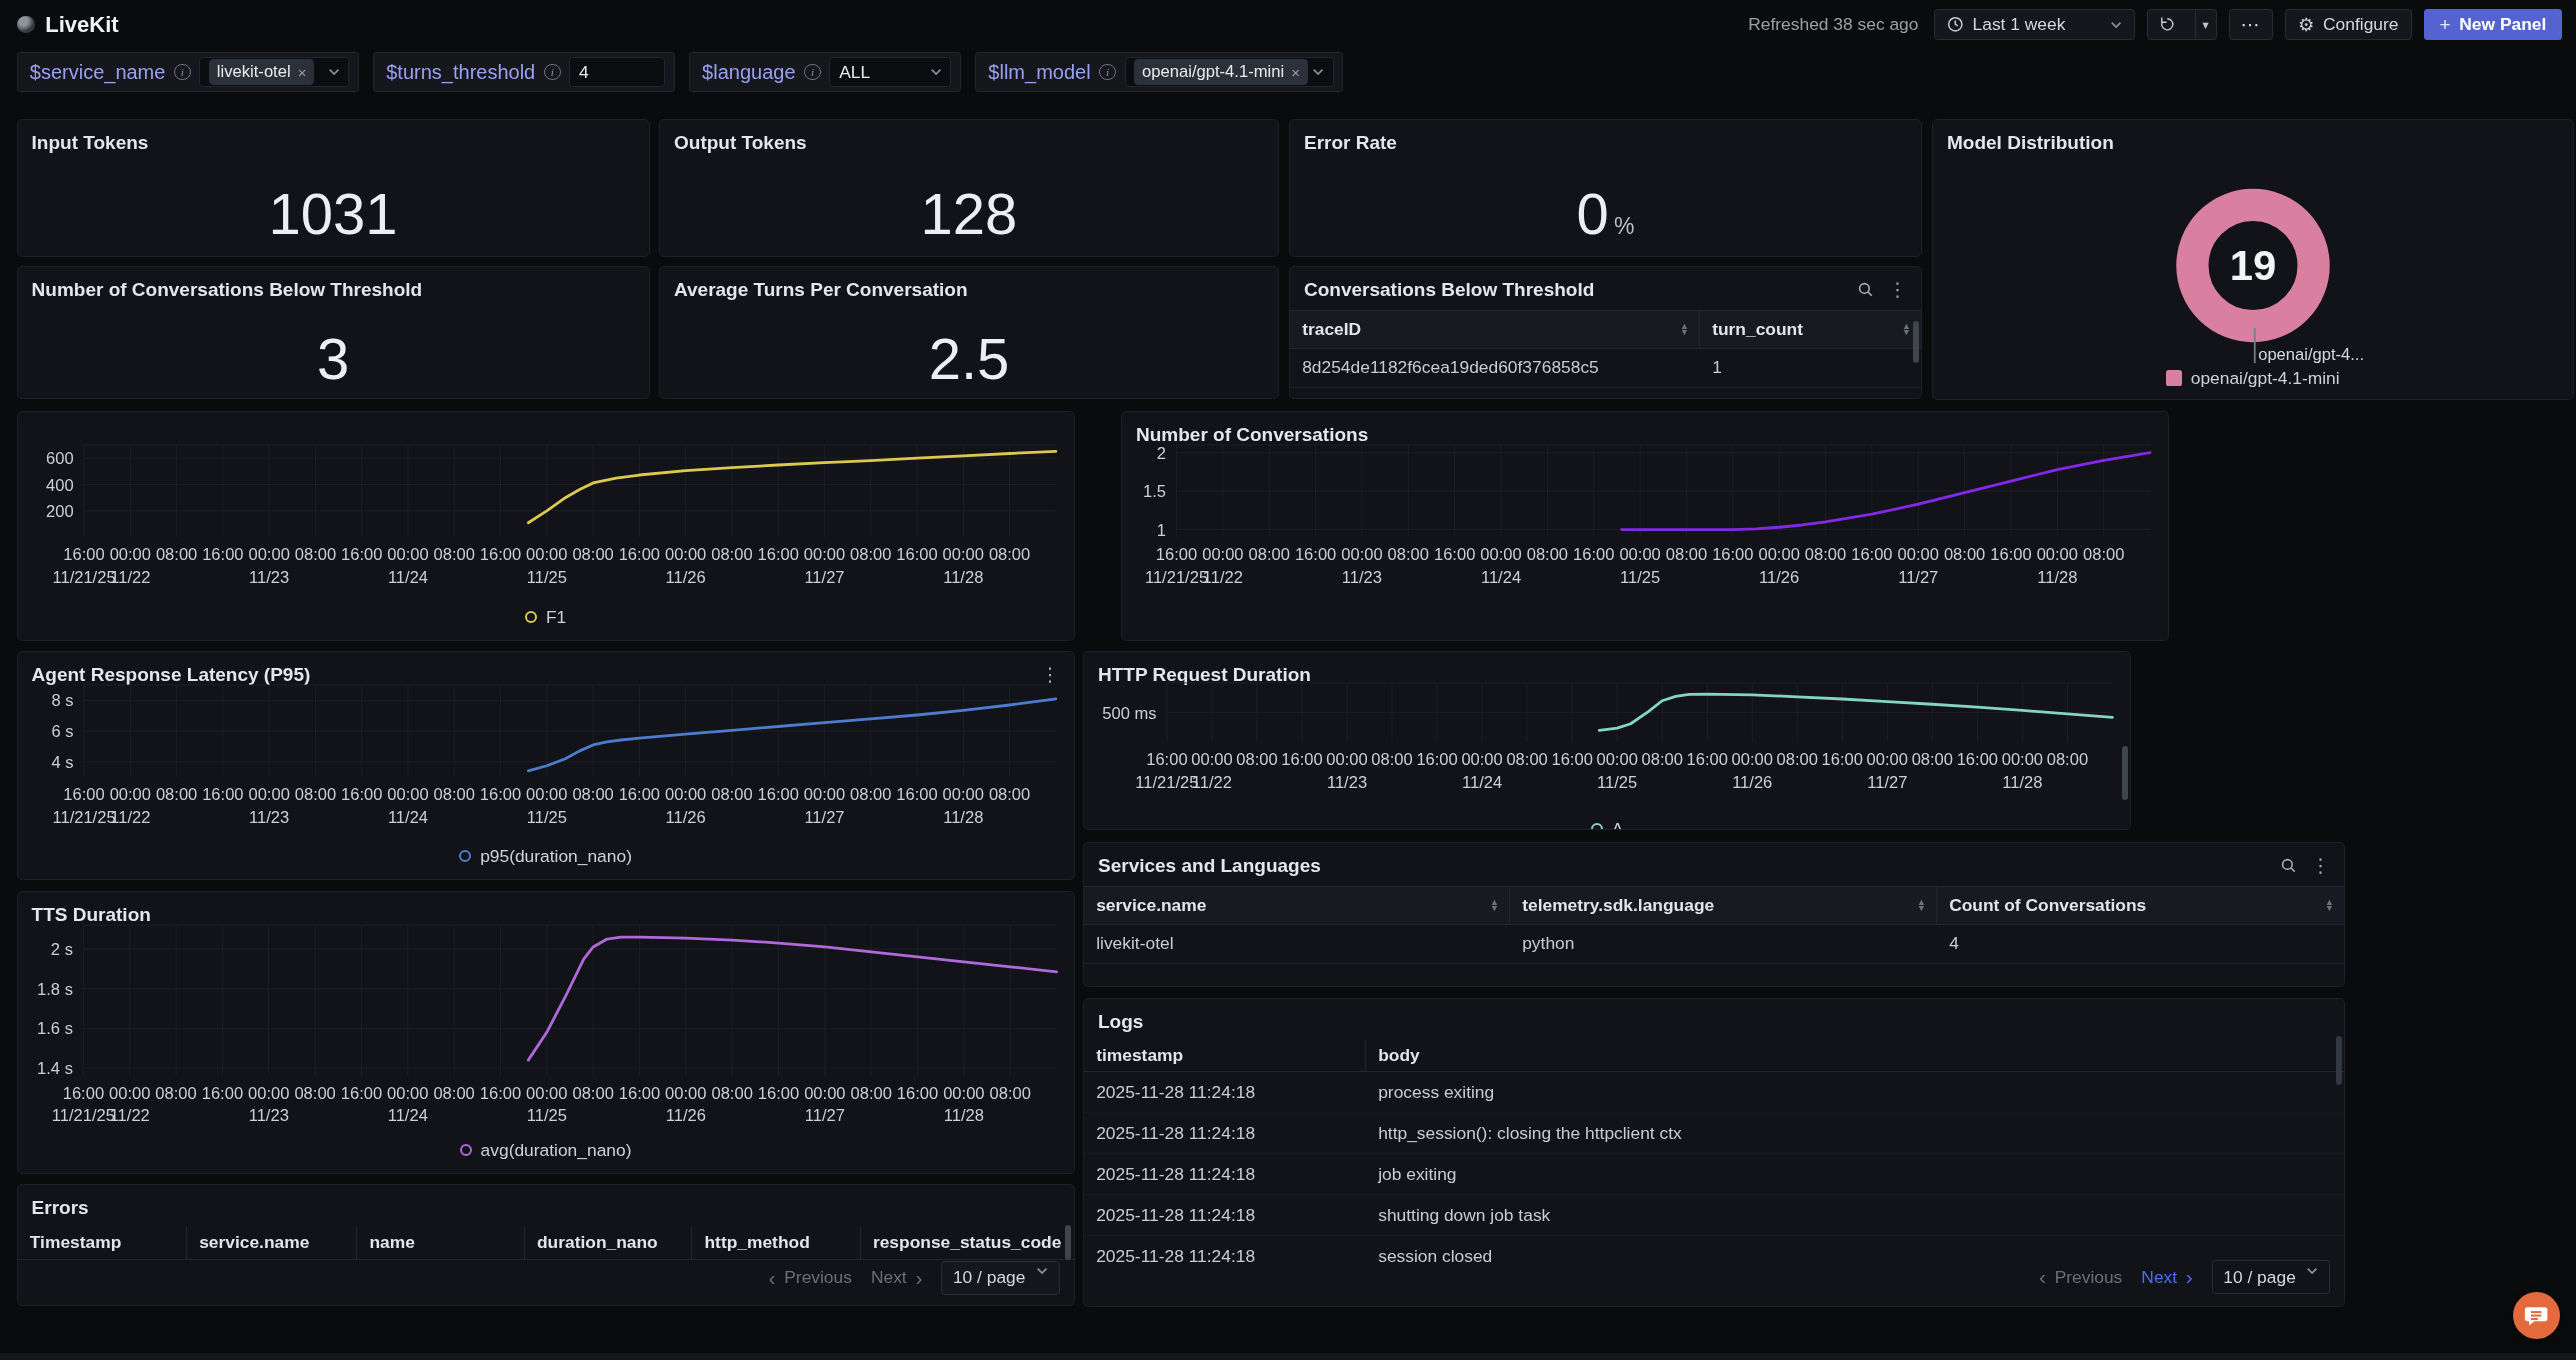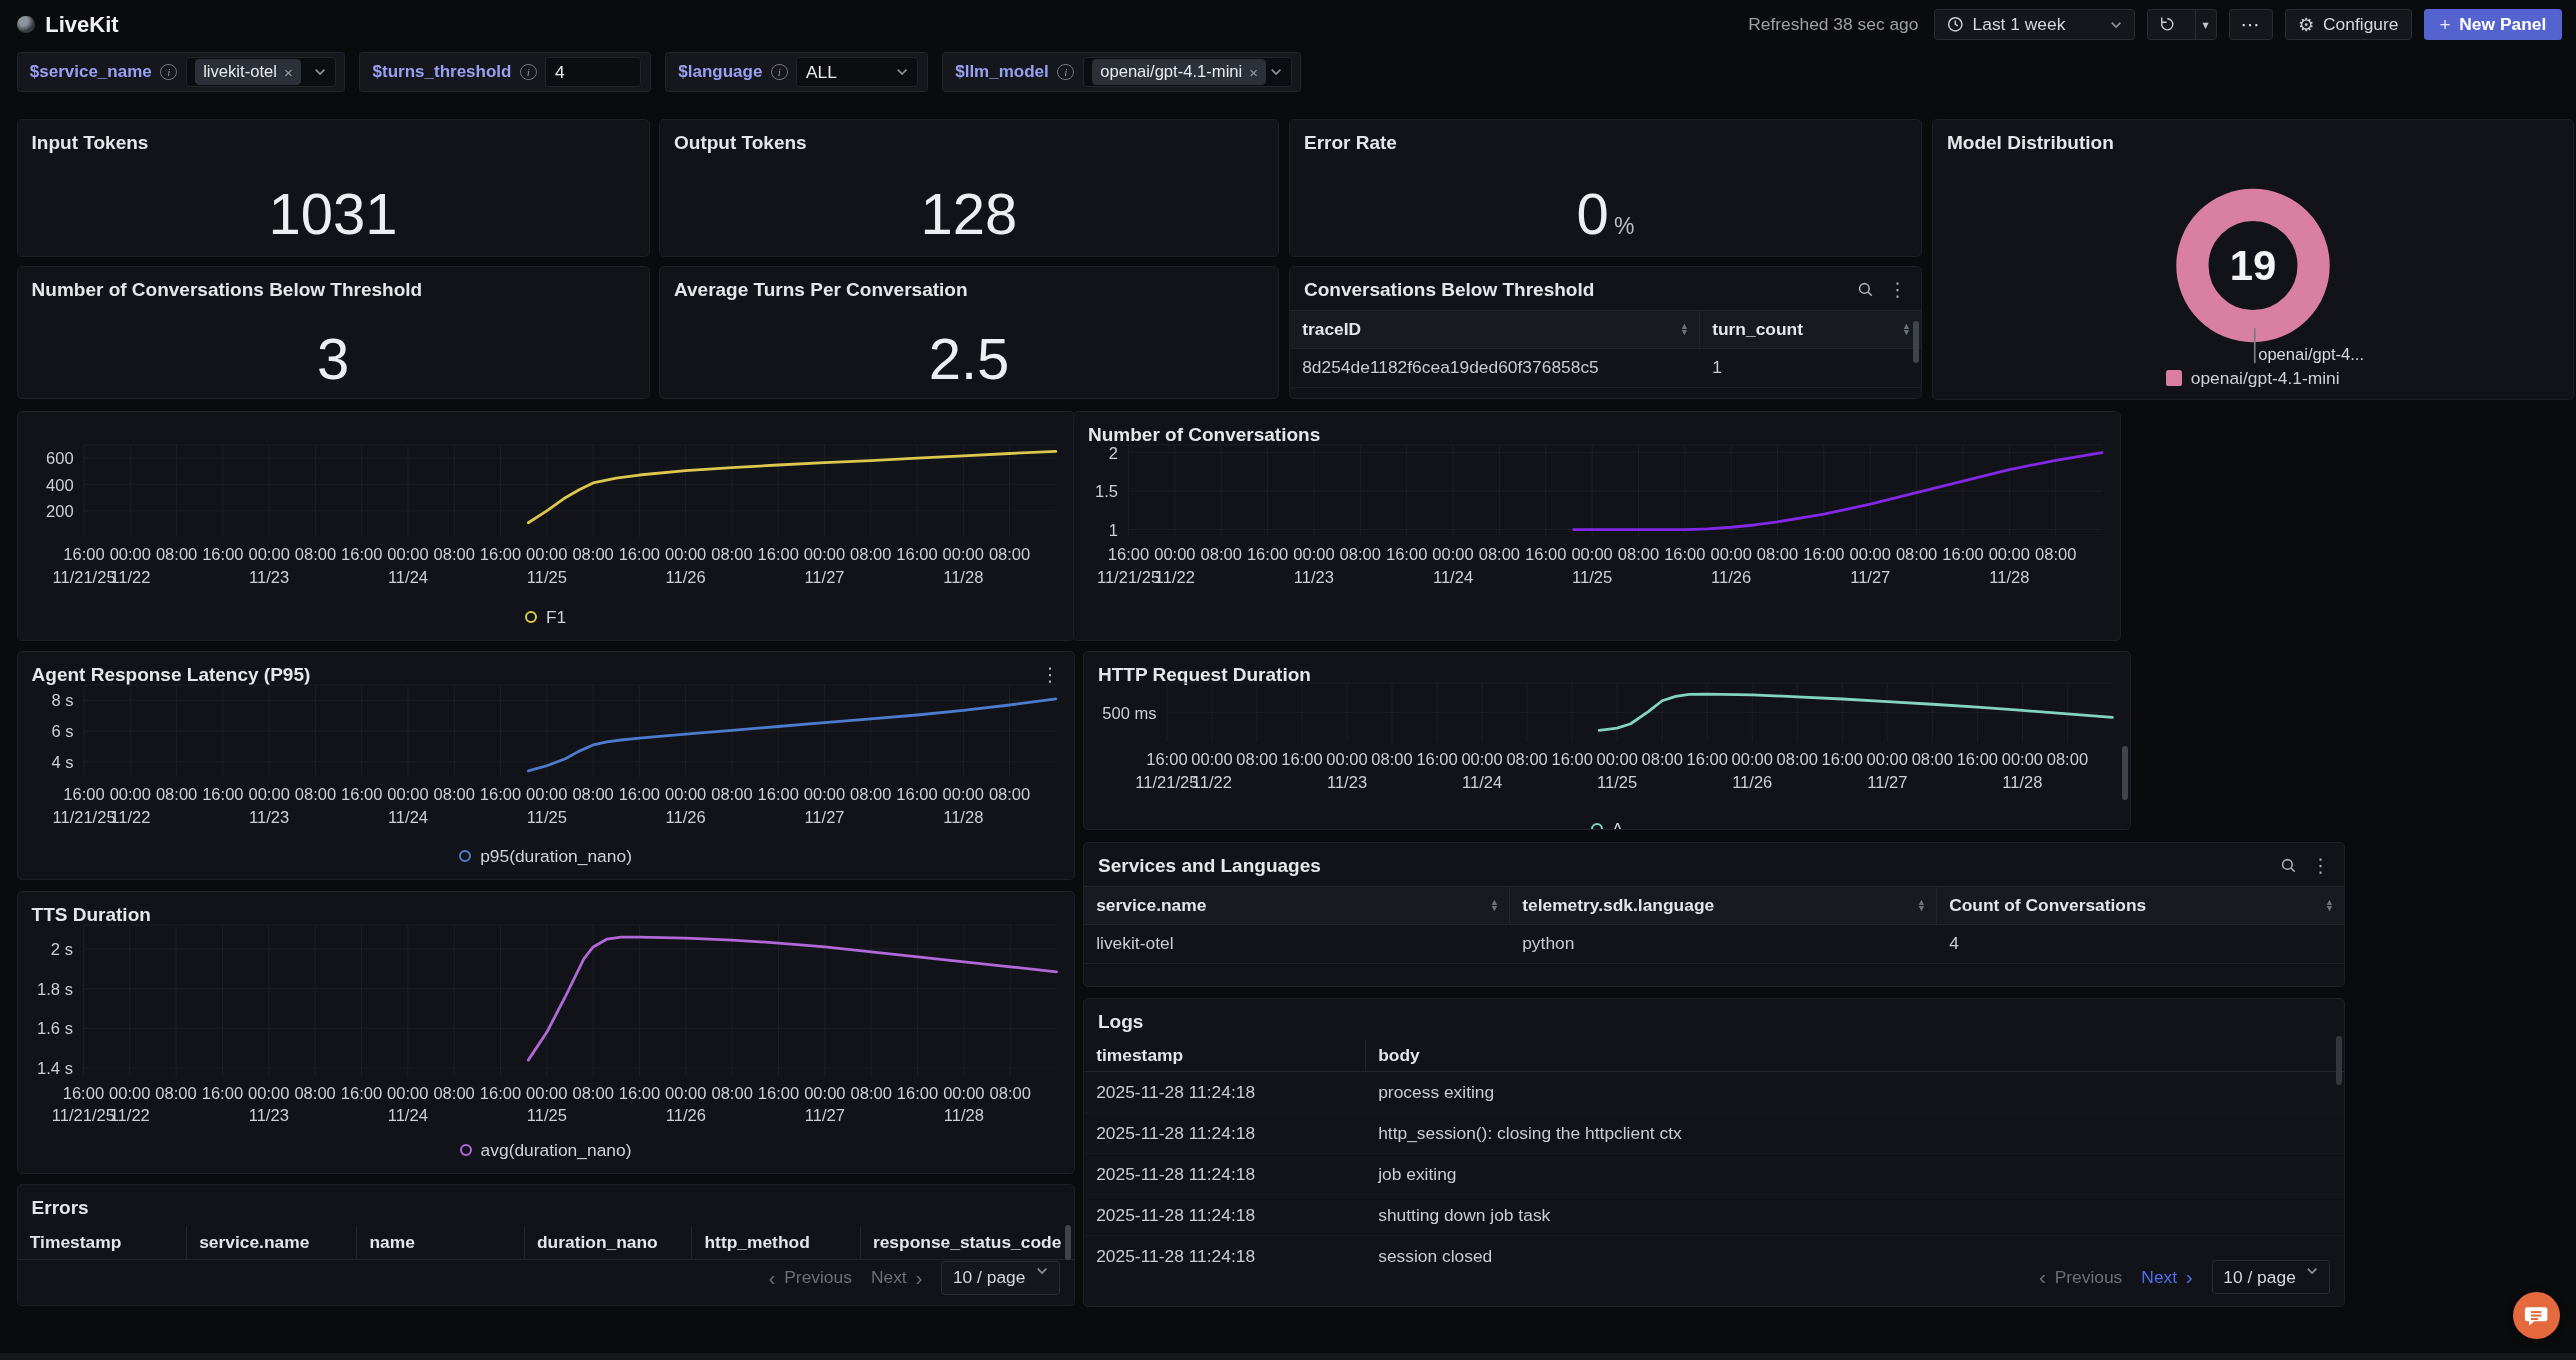--- a/index.html
+++ b/index.html
@@ -22,21 +22,21 @@
   .split .half + .half { border-left:0.9px solid #2a2d34; padding:0 7px; }
   .caret { font-size:12.2px; color:#c3c7cd; }
   .dots-btn { font-size:19px; letter-spacing:1.7px; padding:0 10.5px; }
   .gear { font-size:18.3px; color:#c9ccd2; }
   .new-panel { display:flex; align-items:center; gap:8.7px; height:31px; background:#5463cf; border:none; border-radius:3.5px; padding:0 15.7px; font-size:17.4px; font-weight:600; color:#fff; font-family:inherit; cursor:pointer; }
   .new-panel .plus { font-weight:400; font-size:19px; color:#e6e9ff; }
 
   
   .vars { position:absolute; left:16.6px; top:52px; display:flex; gap:14px; }
   .var { display:flex; align-items:center; gap:8.7px; height:40px; background:#15171d; border:0.9px solid #22252c; border-radius:3.5px; padding:0 8.7px 0 12.2px; }
-  .var-label { font-size:17px; color:#9aa0f2;font-weight:bold; }
+  .var-label { font-size:20px; color:#9aa0f2; }
   .info-icon { width:16.6px; height:16.6px; border:1.3px solid #6f747c; border-radius:50%; color:#8d929a; font-size:11.3px; display:flex; align-items:center; justify-content:center; font-style:italic; font-family:"Liberation Serif", serif; cursor:pointer; }
   .var-value { display:flex; align-items:center; justify-content:space-between; height:30px; background:#0b0d11; border:0.9px solid #23262d; border-radius:3.5px; padding:0 8.7px; cursor:pointer; }
   .chip { display:flex; align-items:center; gap:7px; background:#2c3039; border-radius:4.4px; padding:2.6px 7.8px; font-size:16.6px; color:#e8eaed; }
   .chip-x { color:#9aa0a8; font-size:15px; cursor:pointer; }
   .plain-val { font-size:17.4px; color:#e8eaed; }
   .chev { width:12.2px; height:7.8px; flex:0 0 auto; }
   .chev polyline { fill:none; stroke:#8a9099; stroke-width:2; }
 
   
   .panel { position:absolute; background:#111318; border:0.9px solid #1e2127; border-radius:5.2px; overflow:hidden; }
@@ -317,21 +317,21 @@
           <text class="xlab" x="925.2857142857143" y="166" text-anchor="middle">11/27</text>
           <text class="xlab" x="1084.7142857142858" y="166" text-anchor="middle">11/28</text>
           <polyline points="585.2,97.3 606.4,83.7 627.7,68.6 643.6,59.5 659.6,51.6 686.1,46.2 712.7,42.5 765.9,37.5 819.0,34.0 872.1,31.0 925.3,28.4 978.4,25.9 1031.6,23.1 1084.7,20.6 1137.9,17.8 1191.0,15.3" fill="none" stroke="#dcc84e" stroke-width="3.2" stroke-linejoin="round" stroke-linecap="round"></polyline>
         </svg></div>
     <div class="legend" style="bottom:12.2px">
       <span class="lring" style="border-color: rgb(220, 200, 78);"></span>
       <span>F1</span>
     </div>
   </div>
 
-  <div class="panel" style="left:1073px;top:411px;width:1048px;height:230px">
+  <div class="panel" style="left:1121px;top:411px;width:1048px;height:230px">
     <div class="p-head">
         <span class="p-title">Number of Conversations</span>
       </div>
     <div class="plot" style="top:26px;height:155px"><svg width="1046" height="155" viewBox="0 0 1200 178">
           <line class="grid" x1="62" y1="8" x2="62" y2="114"></line>
           <line class="grid" x1="115.23809523809524" y1="8" x2="115.23809523809524" y2="114"></line>
           <line class="grid" x1="168.47619047619048" y1="8" x2="168.47619047619048" y2="114"></line>
           <line class="grid" x1="221.71428571428572" y1="8" x2="221.71428571428572" y2="114"></line>
           <line class="grid" x1="274.95238095238096" y1="8" x2="274.95238095238096" y2="114"></line>
           <line class="grid" x1="328.1904761904762" y1="8" x2="328.1904761904762" y2="114"></line>

